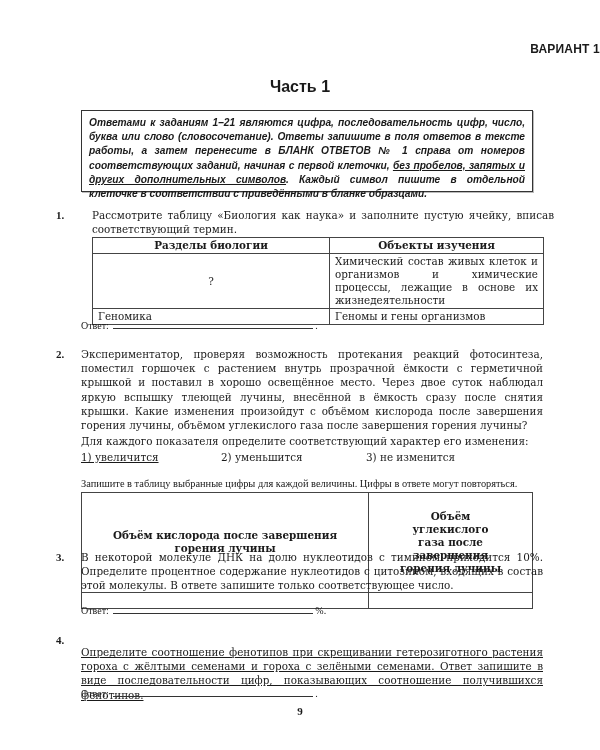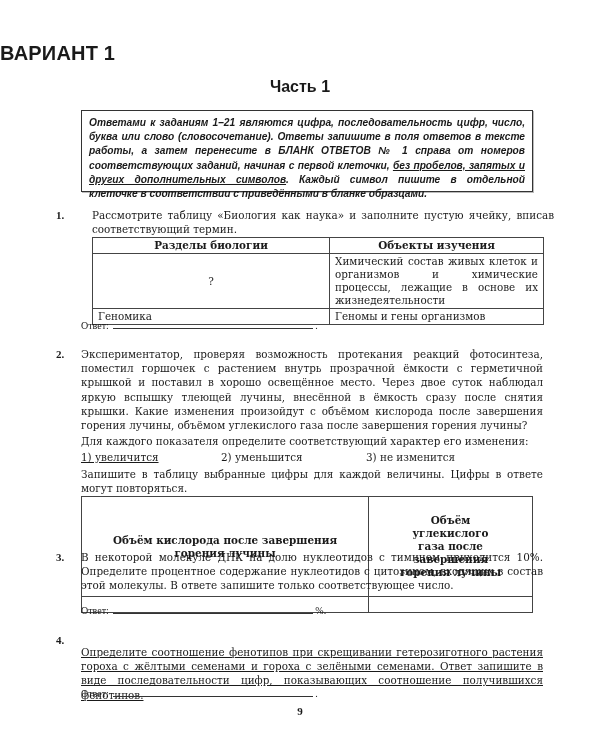--- a/index.html
+++ b/index.html
@@ -1,20 +1,20 @@
 <!DOCTYPE html>
 <html><head>
 <meta charset="utf-8">
 <style>
   html, body { margin:0; padding:0; background:#ffffff; }
   body { width:600px; height:750px; overflow:hidden; position:relative; color:#1a1a1a;
          font-family:"DejaVu Serif", serif; }
   .page { position:absolute; left:0; top:0; width:600px; height:750px; }
-  .variant { position:absolute; left:0; width:600px; top:42px; text-align:left;
-             font-family:"Liberation Sans", sans-serif; font-weight:bold; font-size:20px; letter-spacing:0.2px; }
+  .variant { position:absolute; left:0; width:600px; top:42px; text-align:right;
+             font-family:"Liberation Sans", sans-serif; font-weight:bold; font-size:12px; letter-spacing:0.2px; }
   .part { position:absolute; left:0; width:600px; top:78px; text-align:center;
           font-family:"Liberation Sans", sans-serif; font-weight:bold; font-size:16px; }
   .instr { position:absolute; left:81px; top:110px; width:452px; height:82px;
            border:1.5px solid #333; box-shadow:1px 1px 0 #bbb; padding:5px 7px 4px 7px; box-sizing:border-box;
            font-family:"Liberation Sans", sans-serif; font-weight:bold; font-style:italic;
            font-size:10.2px; line-height:14.2px; text-align:justify; }
   .instr u { text-decoration:underline; }
   .task { position:absolute; left:56px; width:490px; font-size:10.4px; line-height:14.2px; }
   .num { position:absolute; left:0; top:0; font-weight:bold; font-family:"Liberation Serif", serif; font-size:11px; }
   .body { position:absolute; left:25px; width:462px; text-align:justify; }
@@ -69,21 +69,21 @@
   <div class="task" style="top:347px;">
     <span class="num">2.</span>
     <div class="body" style="top:0;">
       <p class="p">Экспериментатор, проверяя возможность протекания реакций фотосинтеза, поместил горшочек с растением внутрь прозрачной ёмкости с герметичной крышкой и поставил в хорошо освещённое место. Через двое суток наблюдал яркую вспышку тлеющей лучины, внесённой в ёмкость сразу после снятия крышки. Какие изменения произойдут с объёмом кислорода после завершения горения лучины, объёмом углекислого газа после завершения горения лучины?</p>
       <p class="p" style="margin-top:2px;">Для каждого показателя определите соответствующий характер его изменения:</p>
       <div class="opts" style="margin-top:2px;">
         <span style="width:140px;text-decoration:underline;">1)  увеличится</span>
         <span style="width:145px;">2)  уменьшится</span>
         <span>3)  не изменится</span>
       </div>
-      <p class="p" style="margin-top:2px;">Запишите в таблицу выбранные цифры для каждой величины. Цифры в ответе могут повторяться.</p>
+      <p class="p" style="margin-top:12px;font-family:Liberation Serif, serif;">Запишите в таблицу выбранные цифры для каждой величины. Цифры в ответе могут повторяться.</p>
       <table class="t" style="width:452px; margin-top:1px;">
         <tbody>
             <tr>
           <th style="width:226px; padding:2px 30px;">Объём кислорода после завершения горения лучины</th>
           <th style="padding:17px 30px;">Объём углекислого газа после завершения горения лучины</th>
         </tr>
         <tr>
           <td style="height:13px;"></td>
           <td></td>
         </tr>

